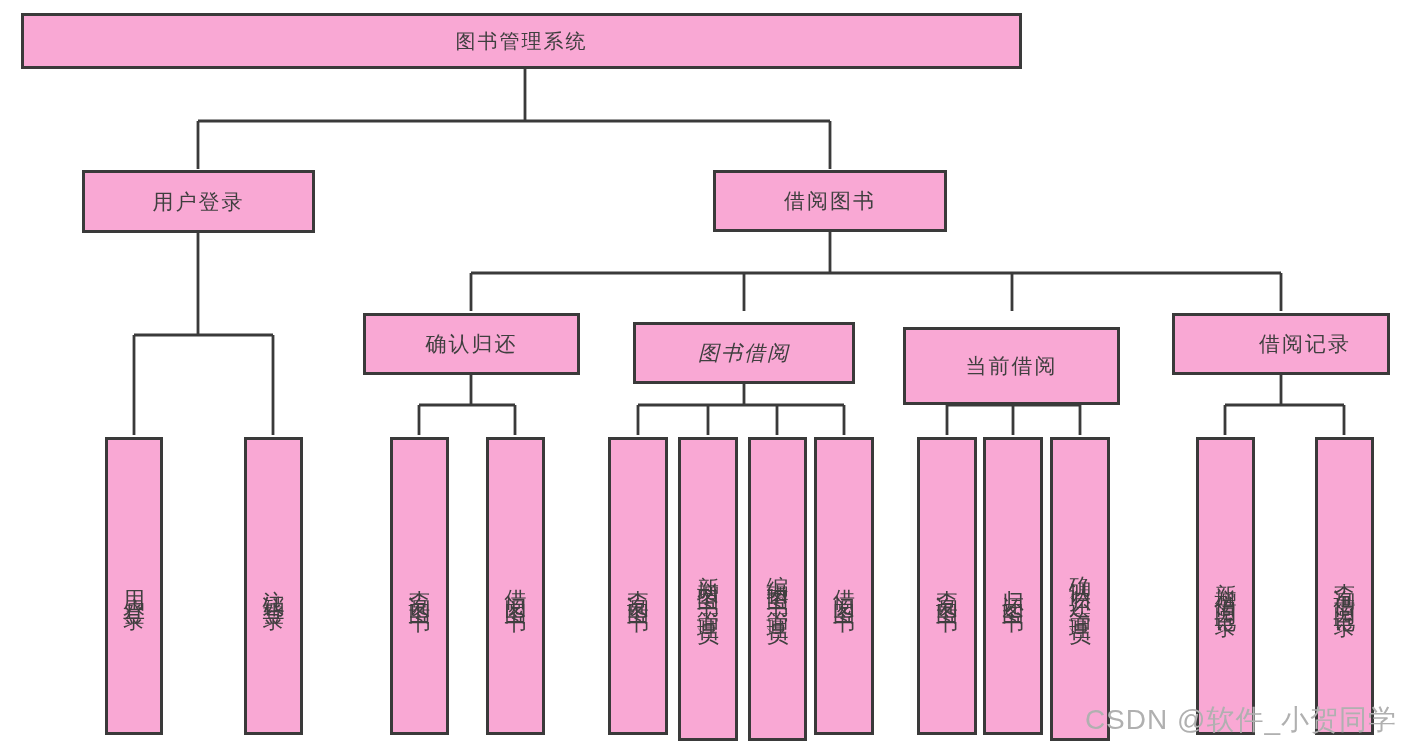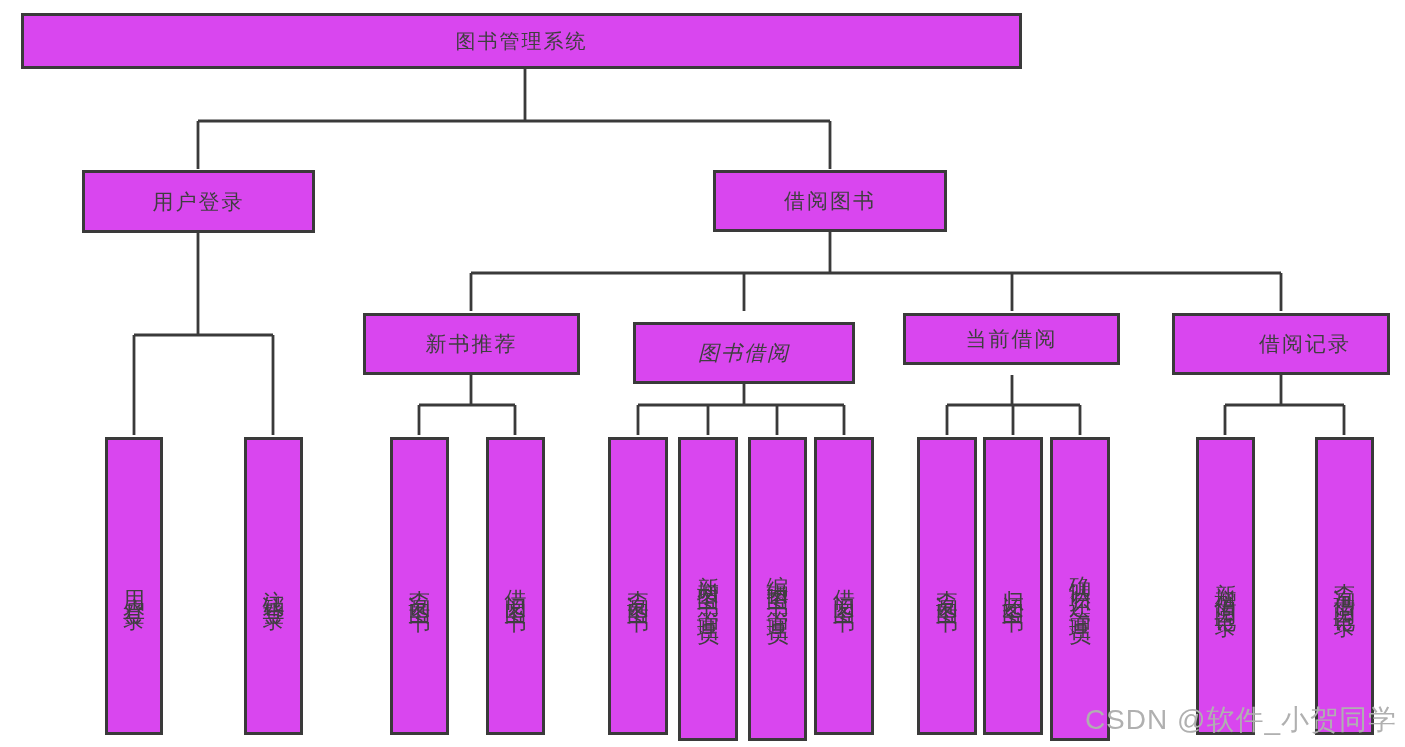--- a/index.html
+++ b/index.html
@@ -16,39 +16,39 @@
     font-family:"Liberation Sans","DejaVu Sans",sans-serif;
     overflow:hidden;
   }
   svg.lines{position:absolute;left:0;top:0;}
   svg.lines path{stroke:var(--line-color);stroke-width:2.8;fill:none;}
   svg.lines path.arrow{marker-end:url(#ah);}
   .node{
     position:absolute;
     box-sizing:border-box;
     border:3px solid var(--line-color);
-    background:#d946ef;
+    background:#f9a8d4;
     color:var(--text-color);
     display:flex;align-items:center;justify-content:center;text-align:center;
   }
   .h{font-size:21px;letter-spacing:2px;white-space:nowrap;}
   .v{
     writing-mode:vertical-rl;
     text-orientation:mixed;
     font-size:22px;
     letter-spacing:7px;
     line-height:1;
   }
   
   .p-root{left:21px;top:13px;width:1001px;height:56px;font-size:20px;}
   .p-login{left:82px;top:170px;width:233px;height:63px;}
   .p-mgmt{left:713px;top:170px;width:234px;height:62px;}
   .p-rec{left:363px;top:313px;width:217px;height:62px;}
   .p-bb{left:633px;top:322px;width:222px;height:62px;font-style:italic;}
-  .p-cb{left:903px;top:313px;width:217px;height:52px;}
+  .p-cb{left:903px;top:327px;width:217px;height:78px;}
   .p-br{left:1172px;top:313px;width:218px;height:62px;padding-left:48px;}
   .p-l-login{left:105px;top:437px;width:58px;height:298px;}
   .p-l-logout{left:244px;top:437px;width:59px;height:298px;}
   .p-l-recq{left:390px;top:437px;width:59px;height:298px;}
   .p-l-recb{left:486px;top:437px;width:59px;height:298px;}
   .p-l-bbq{left:608px;top:437px;width:60px;height:298px;}
   .p-l-bba{left:678px;top:437px;width:60px;height:304px;}
   .p-l-bbe{left:748px;top:437px;width:59px;height:304px;}
   .p-l-bbb{left:814px;top:437px;width:60px;height:298px;}
   .p-l-cbq{left:917px;top:437px;width:60px;height:298px;}
@@ -105,21 +105,21 @@
     <path class="arrow" d="M1080,405 V435"></path>
     <path class="arrow" d="M1225,405 V435"></path>
     <path class="arrow" d="M1344,405 V435"></path>
   </svg>
 
   <div class="node h p-root">图书管理系统</div>
 
   <div class="node h p-login">用户登录</div>
   <div class="node h p-mgmt">借阅图书</div>
 
-  <div class="node h p-rec">新书推荐</div>
+  <div class="node h p-rec">确认归还</div>
   <div class="node h p-bb">图书借阅</div>
   <div class="node h p-cb">当前借阅</div>
   <div class="node h p-br">借阅记录</div>
 
   <div class="node v p-l-login">用户登录</div>
   <div class="node v p-l-logout">注销登录</div>
 
   <div class="node v p-l-recq">查询图书</div>
   <div class="node v p-l-recb">借阅图书</div>
 

